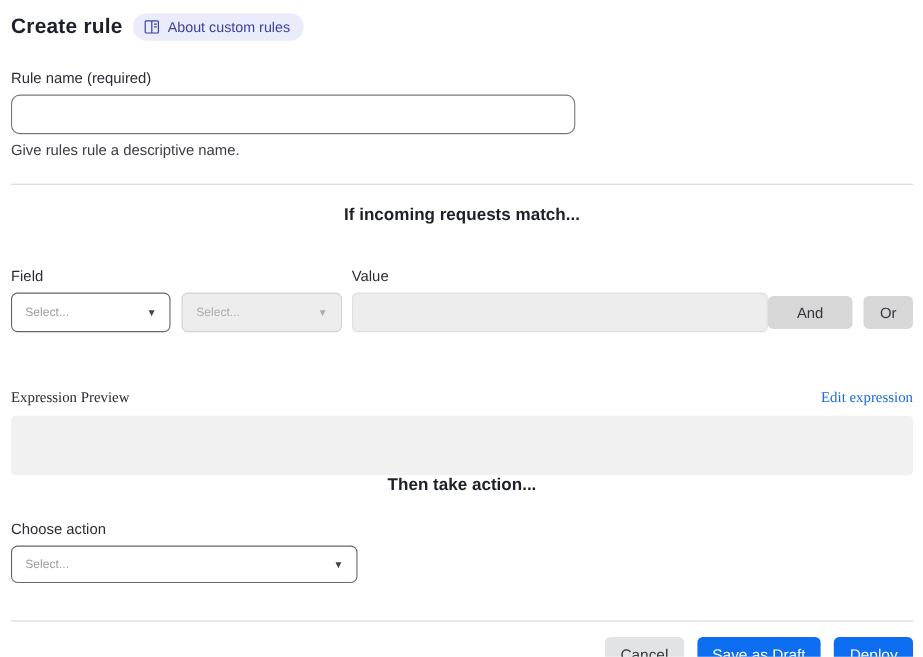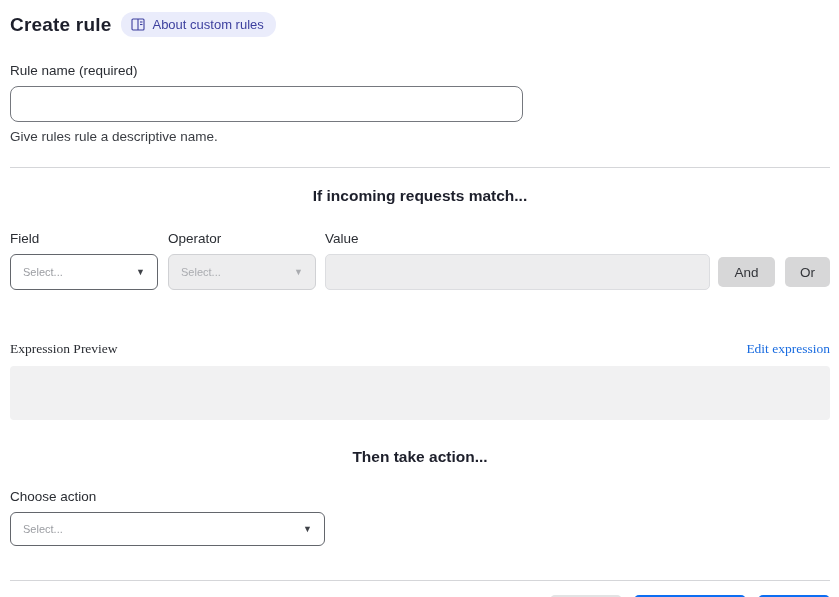--- a/index.html
+++ b/index.html
@@ -40,21 +40,21 @@
   .divider { border: none; border-top: 1px solid #d5d6d9; margin: 0; }
   .divider-1 { margin-top: 23px; }
   .divider-2 { margin-top: 34px; }
 
   .section-heading { font-size: 15.5px; font-weight: bold; color: #1d1f2b; text-align: center; }
   .match-heading { margin-top: 19px; }
 
   
   .match-row { display: flex; align-items: flex-end; margin-top: 26px; }
   .match-col { display: flex; flex-direction: column; }
-  .col-field { width: 148px; margin-right: 10px; }
+  .col-field { width: 148px; margin-right: 10px; margin-top: 12px; }
   .col-operator { width: 148px; margin-right: 9px; }
   .col-value { width: 385px; }
 
   .select-box {
     height: 36px; border-radius: 6px;
     display: flex; align-items: center; justify-content: space-between;
     padding: 0 12px; cursor: pointer; background: #fff;
     border: 1px solid #63666c;
   }
   .select-box .placeholder { color: #9b9da2; font-size: 11px; }
@@ -72,34 +72,34 @@
     outline: none;
   }
 
   .andor-group { display: flex; align-items: center; margin-left: auto; gap: 10px; padding-bottom: 3px; }
   .btn {
     font-family: inherit; font-size: 13.5px;
     border: none; border-radius: 5px; cursor: pointer;
     display: inline-flex; align-items: center; justify-content: center;
   }
   .btn-gray { background: #d7d7d8; color: #33353a; }
-  .btn-and { width: 57px; height: 30px; }
+  .btn-and { width: 77px; height: 30px; }
   .btn-or { width: 45px; height: 30px; }
 
   
   .expr-header { display: flex; align-items: center; justify-content: space-between; margin-top: 51px; font-family: Liberation Serif, serif; }
   .expr-label { font-size: 13.5px; color: #2a2d33; }
   .expr-link { font-size: 13.5px; color: #1a6ce0; text-decoration: none; cursor: pointer; }
   .expr-box {
     margin-top: 9px; height: 54px; width: 820px;
     background: #f1f1f2; border-radius: 4px;
   }
 
   
-  .action-heading { margin-top: 28px; }
+  .action-heading { }
   .choose-label { margin-top: 23px; }
   .action-select { width: 315px; height: 34px; }
 
   
   .footer-row { display: flex; justify-content: flex-end; align-items: center; gap: 12px; margin-top: 14px; }
   .btn-cancel { background: #e2e3e4; color: #33353a; height: 31px; padding: 0 14px; font-size: 14px; }
   .btn-blue { background: #0d6ef2; color: #ffffff; height: 31px; padding: 0 14px; font-size: 14px; }
 </style>
 </head>
 <body>
@@ -134,21 +134,20 @@
   <div class="match-row">
     <div class="match-col col-field">
       <div class="field-label">Field</div>
       <div class="select-box">
         <span class="placeholder">Select...</span>
         <span class="caret">▼</span>
       </div>
     </div>
 
     <div class="match-col col-operator">
-      <div class="field-label">Operator</div>
       <div class="select-box disabled">
         <span class="placeholder">Select...</span>
         <span class="caret">▼</span>
       </div>
     </div>
 
     <div class="match-col col-value">
       <div class="field-label">Value</div>
       <input class="value-input" type="text" disabled="" value="" style="">
     </div>

